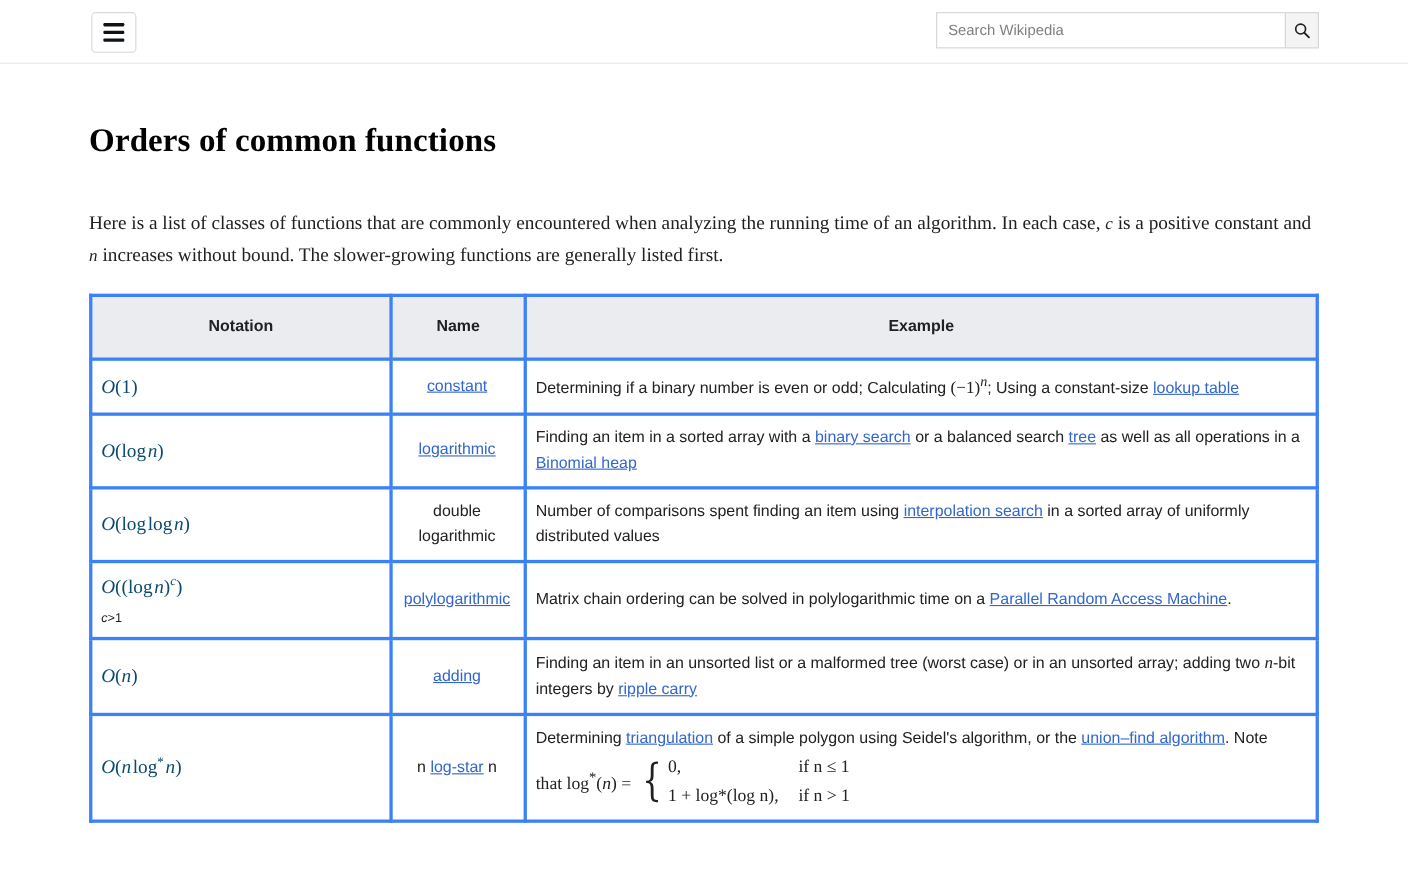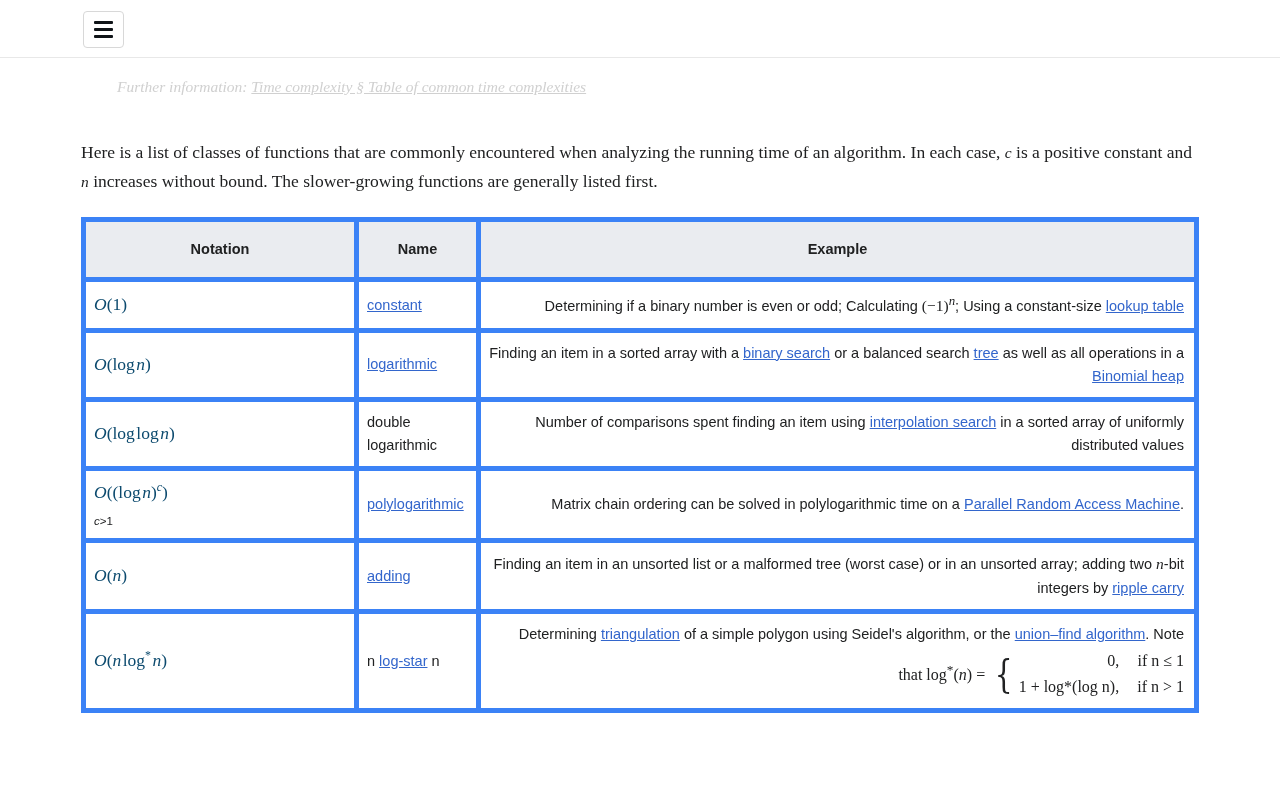--- a/index.html
+++ b/index.html
@@ -107,21 +107,21 @@
 
   
   .wikitable {
     margin-top: 22px;
     border-collapse: collapse;
     width: 1118px;
     background: #ffffff;
     font-family: "Liberation Sans", sans-serif;
   }
   .wikitable th, .wikitable td {
-    border: 5px solid #3b82f6;
+    border: 3px solid #3b82f6;
     padding: 9px 10px;
     vertical-align: middle;
     font-size: 14.5px;
     line-height: 1.58;
   }
   .wikitable th {
     background: #eaecf0;
     text-align: center;
     font-weight: bold;
     padding: 16px 10px;
@@ -129,24 +129,24 @@
   }
   .col-notation { width: 273px; }
   .col-name     { width: 122px; }
   .col-example  { }
 
   td.notation-cell {
     padding: 8px 10px 8px 8px;
   }
   td.name-cell {
     padding-left: 8px;
+    text-align: center;
   }
   td.example-cell {
     padding-left: 8px;
-    text-align: right;
   }
 
   a.wlink { color: #3366cc; text-decoration: underline; }
 
   
   .math {
     font-family: "Liberation Serif", "DejaVu Serif", serif;
     font-style: normal;
     font-size: 17.5px;
     color: #0c4a6e;
@@ -190,28 +190,37 @@
 </head>
 <body>
 
 <div class="site-header">
   <button class="hamburger-btn" aria-label="Main menu">
     <span class="bar"></span>
     <span class="bar"></span>
     <span class="bar"></span>
   </button>
 
+  <div class="search-wrap">
+    <input class="search-input" type="text" placeholder="Search Wikipedia" style="">
+    <button class="search-btn">
+      <span>
+        <svg width="16" height="16" viewBox="0 0 20 20" aria-hidden="true">
+          <circle cx="8" cy="8" r="5.6" fill="none" stroke="#202122" stroke-width="1.9"></circle>
+          <line x1="12.2" y1="12.2" x2="17.4" y2="17.4" stroke="#202122" stroke-width="2.1" stroke-linecap="round"></line>
+        </svg>
+      </span>
+    </button>
+  </div>
 </div>
 
 <div class="content">
 
-
-  <div class="hatnote">
-    <span>Further information: </span><a href="#" class="hatnote-link">Time complexity § Table of common time complexities</a>
-  </div>
+  <h1 class="page-title">Orders of common functions</h1>
+
 
   <p class="lead-para">
     <span>Here is a list of classes of functions that are commonly encountered when analyzing the running time of an algorithm. In each case, </span><i class="inline-math v">c</i><span> is a positive constant and </span><i class="inline-math v">n</i><span> increases without bound. The slower-growing functions are generally listed first.</span>
   </p>
 
   <table class="wikitable">
     <colgroup>
       <col class="col-notation">
         <col class="col-name">
         <col class="col-example">

